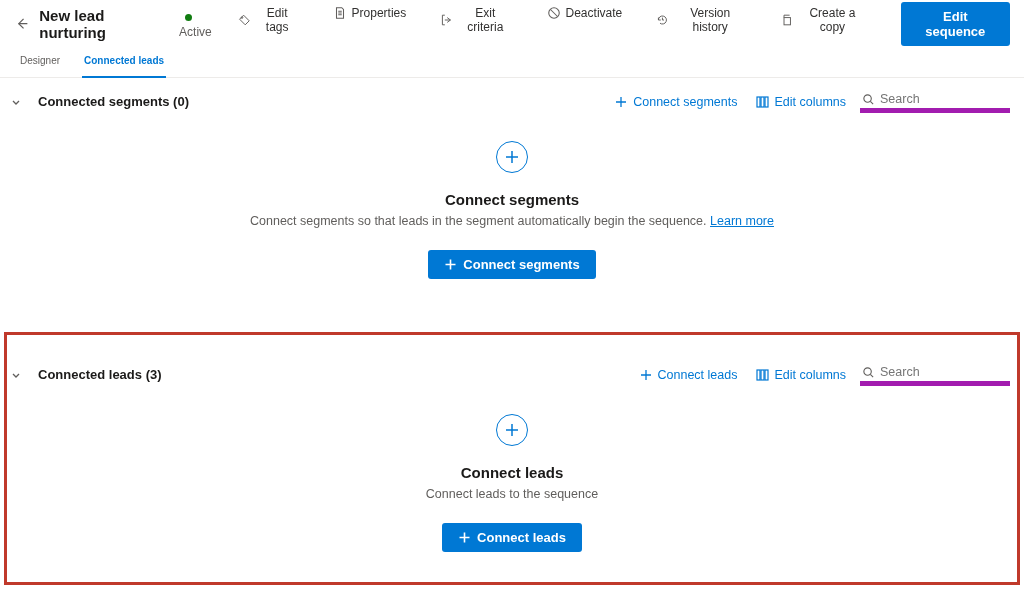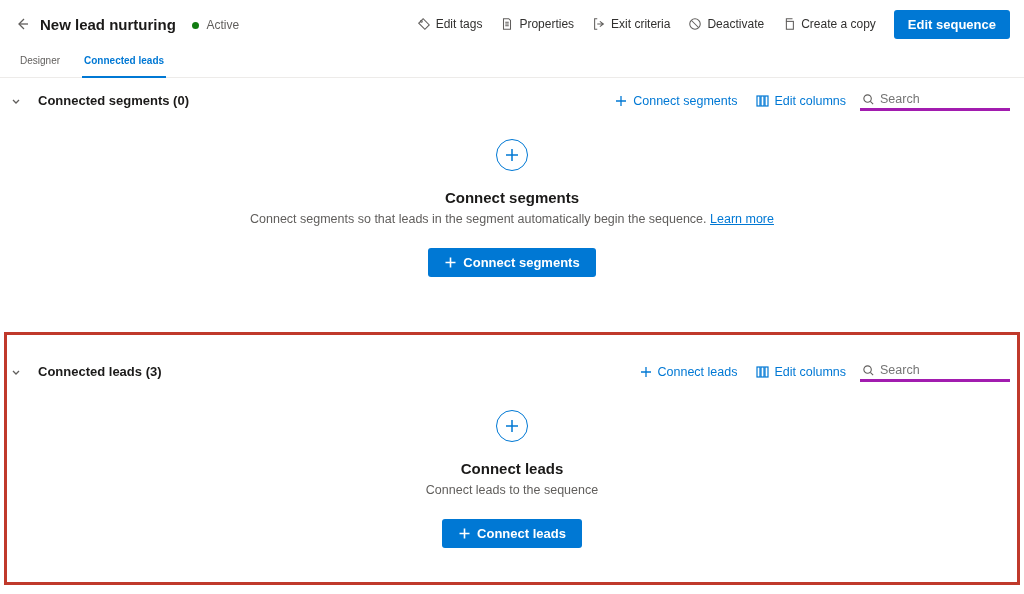--- a/index.html
+++ b/index.html
@@ -50,22 +50,22 @@
       display: inline-block;
       margin-left: 6px;
       margin-right: 4px;
     }
     .status-text {
       font-size: 12px;
       color: #605e5c;
     }
     .header-right {
       display: flex;
-      align-items: center;
-      gap: 2px;
+      align-items: flex-start;
+      gap: 18px;
     }
     .cmd-btn {
       display: inline-flex;
       align-items: center;
       gap: 5px;
       padding: 4px 8px;
       font-size: 12px;
       color: #323130;
       background: transparent;
       border: none;
@@ -151,21 +151,21 @@
       padding: 2px 4px;
     }
     .link-btn svg {
       width: 14px;
       height: 14px;
     }
     .search-wrap {
       display: flex;
       align-items: center;
       gap: 5px;
-      border-bottom: 3px solid #a21caf;
+      border-bottom: 5px solid #a21caf;
       padding: 2px 2px;
       width: 150px;
     }
     .search-wrap svg {
       width: 13px;
       height: 13px;
       color: #605e5c;
     }
     .search-input {
       border: none;
@@ -284,20 +284,28 @@
     </button>
     <button class="cmd-btn">
       <svg viewBox="0 0 16 16" fill="none" stroke="currentColor" stroke-width="1.2">
           <circle cx="8" cy="8" r="6"></circle>
           <path d="M4 4 L12 12"></path>
         </svg>
       <span>Deactivate</span>
     </button>
     <button class="cmd-btn">
       <svg viewBox="0 0 16 16" fill="none" stroke="currentColor" stroke-width="1.2">
+          <path d="M3 8 A5 5 0 1 1 5 12"></path>
+          <path d="M3 5 V8 H6"></path>
+          <path d="M8 5 V8 H10"></path>
+        </svg>
+      <span>Version history</span>
+    </button>
+    <button class="cmd-btn">
+      <svg viewBox="0 0 16 16" fill="none" stroke="currentColor" stroke-width="1.2">
           <rect x="5" y="5" width="8" height="9"></rect>
           <path d="M5 5 V2 H12"></path>
         </svg>
       <span>Create a copy</span>
     </button>
     <button class="primary-btn">Edit sequence</button>
   </div>
 </div>
 
 <div class="tabs">

